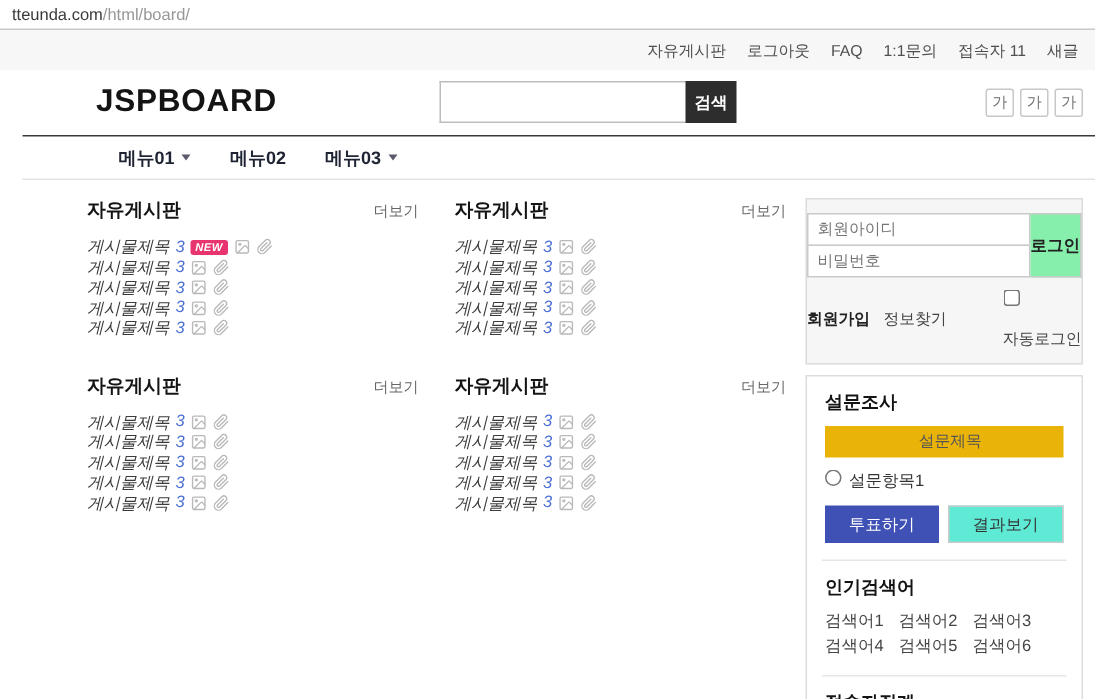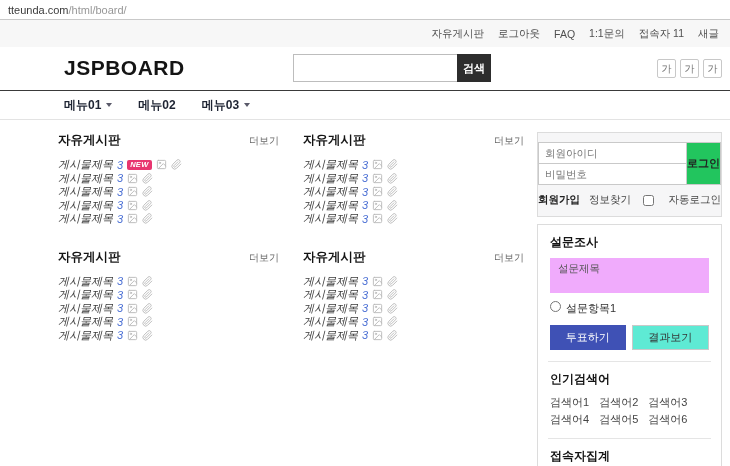--- a/index.html
+++ b/index.html
@@ -25,21 +25,21 @@
   .search-input { width:164px; height:28px; border:1px solid #bdbdbd; border-right:none;
     padding:0 6px; font-size:11px; outline:none; font-family:inherit; }
   .search-btn { width:34px; height:28px; background:#2d2d2d; color:#fff; border:none;
     font-size:11px; font-weight:bold; cursor:pointer; font-family:Liberation Mono, monospace; }
   .font-btns { position:absolute; right:8px; top:12px; display:flex; gap:4px; }
   .font-btn { width:19px; height:19px; background:#fff; border:1px solid #c8c8c8;
     border-radius:2px; color:#6d6d6d; font-size:10px; line-height:17px; text-align:center;
     cursor:pointer; font-family:inherit; }
   
   .menu-bar { height:30px; border-top:1px solid #3a3a3a; border-bottom:1px solid #e3e3e3;
-    display:flex; align-items:center; padding-left:64px; gap:26px; background:#fff; }
+    display:flex; align-items:center; padding-left:64px; gap:26px; background:#fff;margin-left:15px; }
   .menu-item { font-size:12px; font-weight:bold; color:#1e2433; cursor:pointer;
     display:flex; align-items:center; gap:5px; }
   .caret { width:0; height:0; border-left:3px solid transparent; border-right:3px solid transparent;
     border-top:4px solid #5a5a6a; display:inline-block; }
   
   .content { display:flex; align-items:flex-start; padding:12px 8px 0 55px; }
   .boards { display:grid; grid-template-columns:224px 224px; column-gap:21px; row-gap:23px; }
   .board-box { }
   .board-head { display:flex; justify-content:space-between; align-items:baseline;
     margin-bottom:9px; padding-left:3px; }
@@ -54,32 +54,32 @@
   .mini-icon { width:11px; height:11px; stroke:#b9b9b9; fill:none; stroke-width:2;
     stroke-linecap:round; stroke-linejoin:round; }
   
   .sidebar { width:185px; margin-left:auto; }
   .login-box { background:#f6f6f7; border:1px solid #dcdcdc; padding:9px 0; }
   .login-row { display:flex; }
   .login-inputs { flex:1; display:flex; flex-direction:column; }
   .login-inputs input { height:22px; border:1px solid #c9c9c9; background:#fff;
     padding:0 6px; font-size:10.5px; outline:none; font-family:inherit; color:#333; }
   .login-inputs input + input { margin-top:-1px; }
-  .login-btn { width:48px; height:43px; background:#22c55e; border:1px solid #c9c9c9;
+  .login-btn { width:48px; height:43px; background:#86efac; border:1px solid #c9c9c9;
     border-left:none; font-size:11px; font-weight:bold; color:#222; cursor:pointer; font-family:inherit; }
   .login-links { display:flex; align-items:center; margin-top:8px; font-size:10.5px; }
   .signup-link { font-weight:bold; color:#222; text-decoration:none; cursor:pointer; }
   .find-link { color:#444; text-decoration:none; margin-left:9px; cursor:pointer; }
-  .auto-login { margin-left:auto; display:flex; align-items:center; gap:15px; color:#444;
-    cursor:pointer; }
+  .auto-login { margin-left:auto; display:flex; gap:15px; color:#444;
+    cursor:pointer;flex-direction:column; }
   .auto-login input { width:11px; height:11px; margin:0; }
   .widget-box { background:#fff; border:1px solid #dcdcdc; margin-top:7px; padding:9px 12px 10px; }
   .widget-title { font-size:12px; font-weight:bold; color:#141414; margin-bottom:7px; }
-  .survey-subject { background:#f0abfc; height:35px; line-height:21px; padding-left:8px;
-    font-size:10.5px; color:#555; margin-bottom:8px; }
+  .survey-subject { background:#eab308; height:21px; line-height:21px; padding-left:8px;
+    font-size:10.5px; color:#555; margin-bottom:8px;text-align:center; }
   .survey-option { display:flex; gap:5px; font-size:11px; color:#333;
     height:16px; margin-bottom:4px; cursor:pointer; }
   .survey-option input { width:11px; height:11px; margin:0; }
   .survey-btns { display:flex; gap:6px; margin-top:8px; }
   .vote-btn { flex:1; height:25px; background:#3f51b5; color:#fff; border:none;
     font-size:11px; cursor:pointer; font-family:inherit; }
   .result-btn { flex:1; height:25px; background:#5eead4; color:#333; border:1px solid #c9c9c9;
     font-size:11px; cursor:pointer; font-family:inherit; }
   .divider { border:none; border-top:1px solid #e5e5e5; margin:11px -2px 9px; }
   .keyword-list { display:flex; flex-wrap:wrap; gap:2px 10px; font-size:11px; color:#444; }

